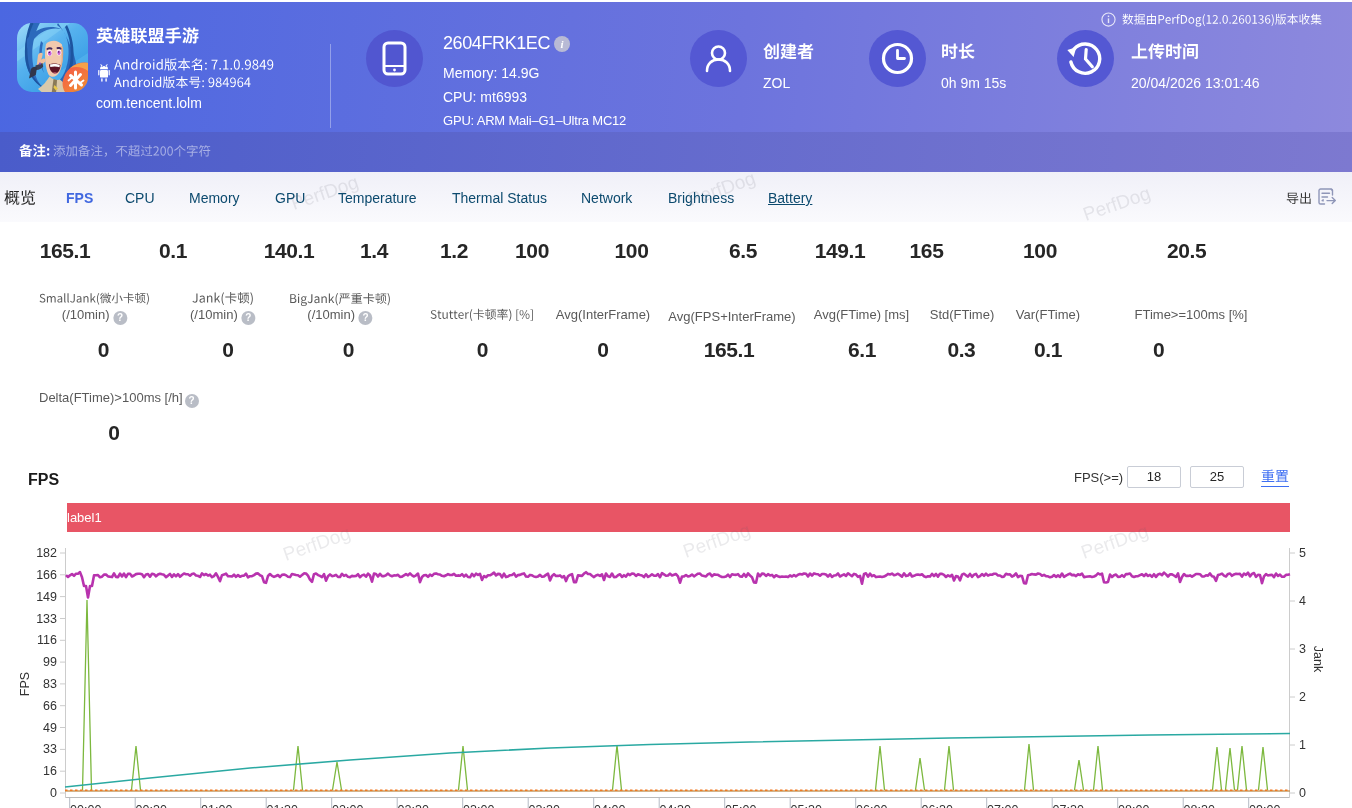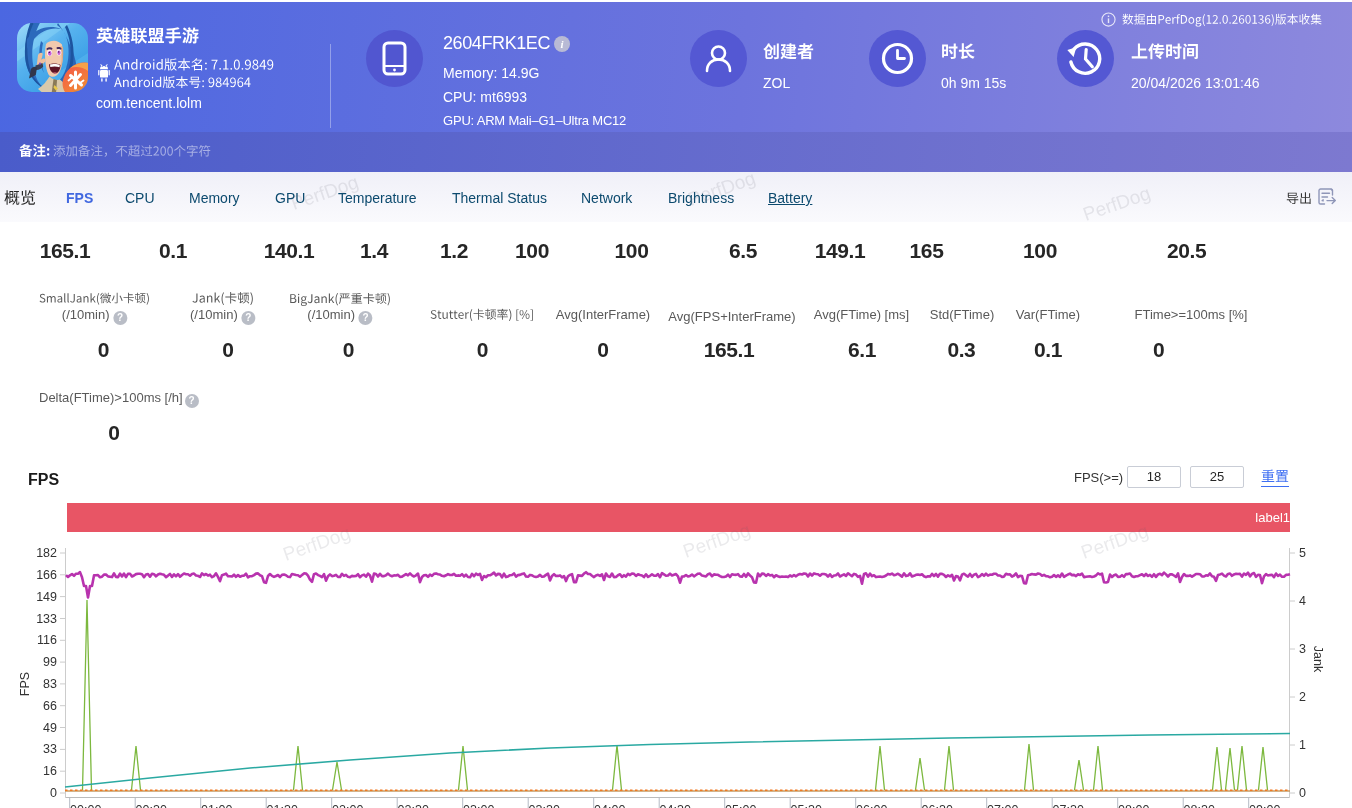--- a/index.html
+++ b/index.html
@@ -219,21 +219,21 @@
 <div class="num" style="left:114px;top:421px;">0</div>
 <div class="abs" style="left:28px;top:471px;font-size:16px;font-weight:bold;color:#1a1a1a;">FPS</div>
 <div class="abs" style="left:1074px;top:470px;font-size:13px;color:#333;">FPS(&gt;=)</div>
 <div class="abs" style="left:1127px;top:466px;width:54px;height:22px;border:1px solid #c9cdd6;border-radius:2px;text-align:center;font-size:13px;color:#262626;line-height:20px;">18</div>
 <div class="abs" style="left:1190px;top:466px;width:54px;height:22px;border:1px solid #c9cdd6;border-radius:2px;text-align:center;font-size:13px;color:#262626;line-height:20px;">25</div>
 <svg class="abs" style="left:1261.0px;top:465.4px" width="28.0" height="20.3" viewBox="0 0 28.0 20.3">
     <path d="M2.2 8.7V13H6.4V14H1.8V14.8H6.4V16.1H0.7V16.9H13.3V16.1H7.5V14.8H12.4V14H7.5V13H11.9V8.7H7.5V7.8H13.2V7H7.5V5.9C9.1 5.8 10.7 5.6 11.9 5.4L11.3 4.6C9.1 5 5.1 5.2 1.9 5.3C2 5.5 2.1 5.9 2.1 6.1C3.5 6.1 5 6 6.4 6V7H0.8V7.8H6.4V8.7ZM3.2 11.2H6.4V12.3H3.2ZM7.5 11.2H10.8V12.3H7.5ZM3.2 9.4H6.4V10.5H3.2ZM7.5 9.4H10.8V10.5H7.5Z M23.1 5.8H25.5V7H23.1ZM19.8 5.8H22.1V7H19.8ZM16.6 5.8H18.9V7H16.6ZM16.7 10.3V16.2H14.8V16.9H27.2V16.2H25.3V10.3H20.9L21.1 9.4H26.9V8.6H21.3L21.4 7.8H26.5V5H15.6V7.8H20.4L20.2 8.6H15V9.4H20.1L19.9 10.3ZM17.7 16.2V15.3H24.3V16.2ZM17.7 12.4H24.3V13.2H17.7ZM17.7 11.8V11H24.3V11.8ZM17.7 13.8H24.3V14.7H17.7Z" fill="#3d6ef2"></path>
   </svg>
 <div class="abs" style="left:1261px;top:486px;width:28px;height:1px;background:#3d6ef2;"></div>
 <div class="abs" style="left:67px;top:503px;width:1223px;height:29px;background:#e85565;"></div>
-<div class="abs" style="left:67px;top:503px;width:1223px;height:29px;text-align:right;font-size:13px;color:#fff;line-height:29px;">label1</div>
+<div class="abs" style="left:67px;top:503px;width:1223px;height:29px;text-align:left;font-size:13px;color:#fff;line-height:29px;">label1</div>
 <svg class="abs" style="left:0;top:0" width="1352" height="808" viewBox="0 0 1352 808">
  <line x1="65.5" y1="548" x2="65.5" y2="797.5" stroke="#ccc" stroke-width="1"></line>
  <line x1="1289.5" y1="548" x2="1289.5" y2="797.5" stroke="#ccc" stroke-width="1"></line>
  <line x1="65.5" y1="797.5" x2="1289.5" y2="797.5" stroke="#bbb" stroke-width="1"></line>
  <line x1="60" y1="553.0" x2="65.5" y2="553.0" stroke="#ccc" stroke-width="1"></line> 
     <line x1="60" y1="574.8" x2="65.5" y2="574.8" stroke="#ccc" stroke-width="1"></line> 
     <line x1="60" y1="596.6" x2="65.5" y2="596.6" stroke="#ccc" stroke-width="1"></line> 
     <line x1="60" y1="618.5" x2="65.5" y2="618.5" stroke="#ccc" stroke-width="1"></line> 
     <line x1="60" y1="640.3" x2="65.5" y2="640.3" stroke="#ccc" stroke-width="1"></line> 
     <line x1="60" y1="662.1" x2="65.5" y2="662.1" stroke="#ccc" stroke-width="1"></line> 

